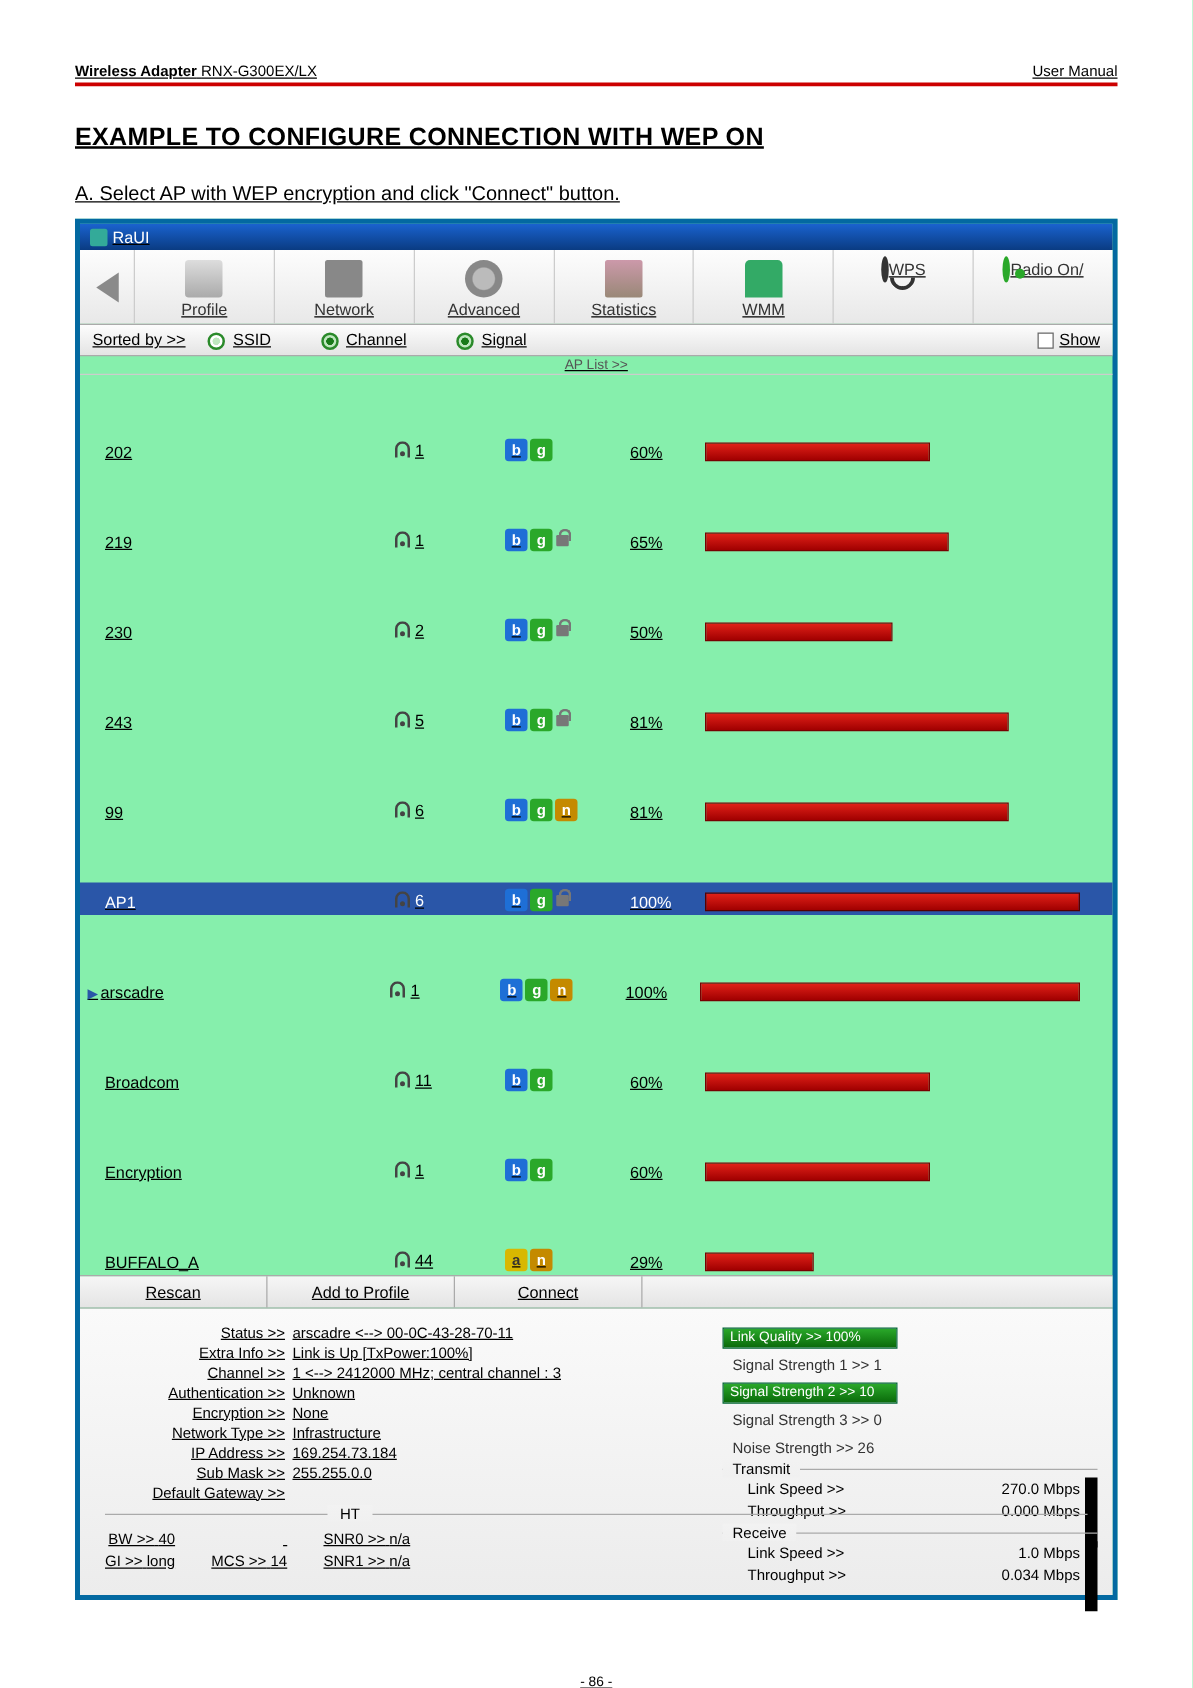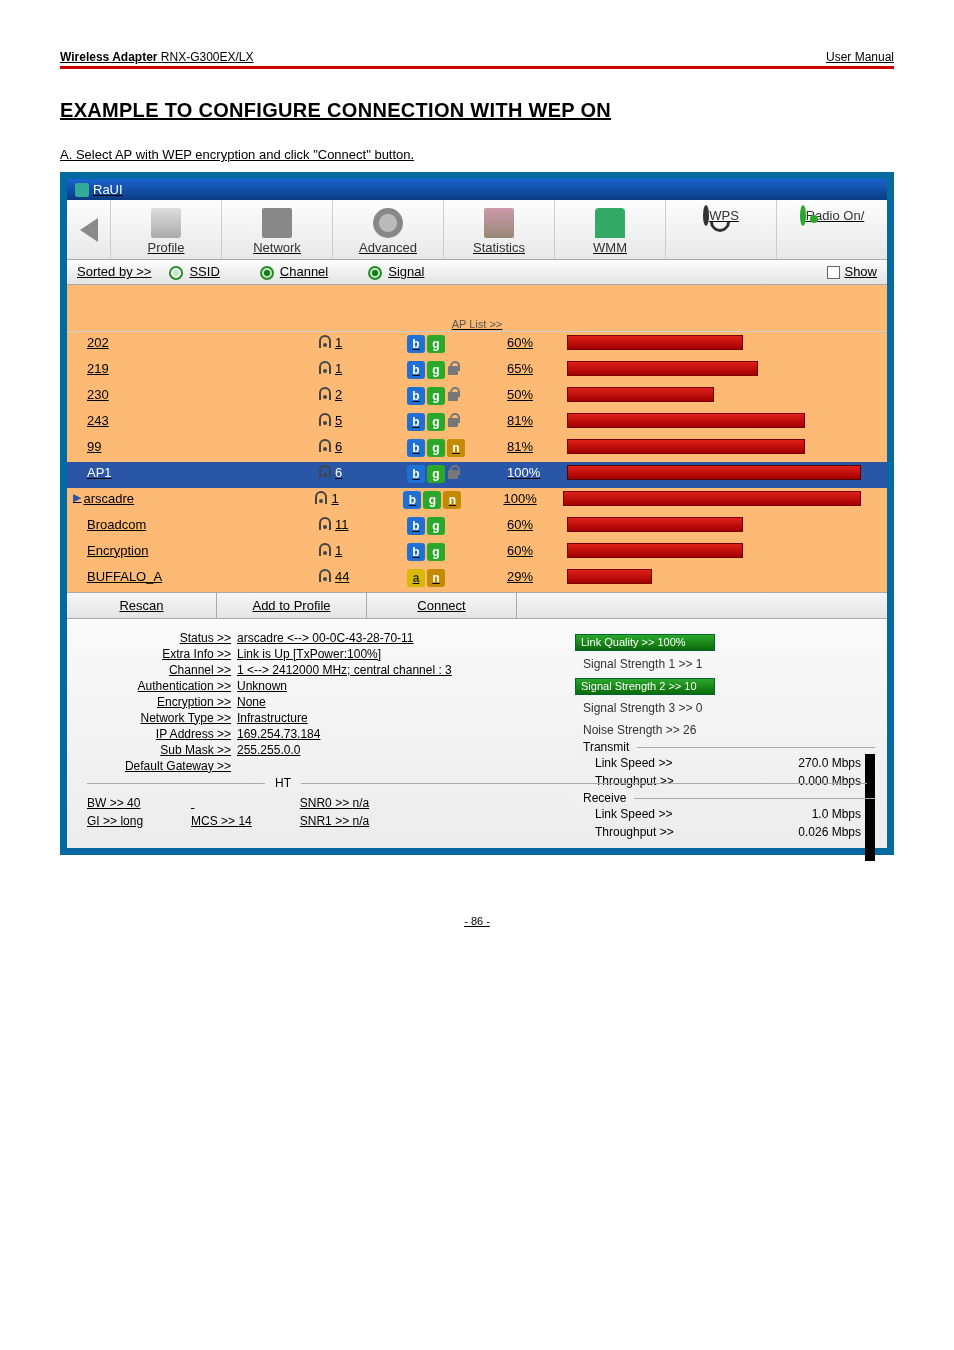--- a/index.html
+++ b/index.html
@@ -1,39 +1,39 @@
 <!DOCTYPE html>
 <html><head>
 <meta charset="utf-8">
 <style>
   * { box-sizing: border-box; margin: 0; padding: 0; }
   body { font-family: Arial, sans-serif; background: #fff; width: 954px; }
   .page { padding: 50px 60px; text-decoration: underline; }
   .header-bar { border-bottom: 3px solid #c00; padding-bottom: 2px; margin-bottom: 6px; display: flex; justify-content: space-between; font-size: 12px; }
   .header-bar .product { font-weight: bold; }
   .title { font-size: 20px; font-weight: bold; margin: 30px 0 25px 0; letter-spacing: 0.3px; }
-  .step-text { font-size: 13px; margin: 0 0 10px 0; }
-  .app-window { border: 7px solid #0369a1; background: #fdba74; }
+  .step-text { font-size: 16px; margin: 0 0 10px 0; }
+  .app-window { border: 4px solid #0369a1; background: #86efac; }
   .titlebar { background: linear-gradient(#1a63cf,#0a3b82); color: #fff; font-size: 13px; padding: 3px 8px; display:flex; align-items:center; gap:4px;}
   .titlebar .ico { width:14px; height:14px; background:#3a9; border-radius:2px; display:inline-block; }
   .toolbar { display: flex; border-bottom: 1px solid #aaa; background: linear-gradient(#fdfdfd,#e8e8e8); }
   .tool-btn { flex:1; text-align:center; padding:8px 2px 4px 2px; font-size:13px; color:#333; border-right:1px solid #ccc; }
   .tool-btn:last-child { border-right:none; }
   .tool-btn .ticon { width:30px; height:30px; margin:0 auto 2px; display:block; }
   .tool-back { flex:0 0 44px; display:flex; align-items:center; justify-content:center; border-right:1px solid #ccc;}
   .arrow-left { width:0;height:0;border-top:12px solid transparent;border-bottom:12px solid transparent;border-right:18px solid #8a8a8a; }
   .sortbar { display:flex; align-items:center; background: linear-gradient(#fdfdfd,#e4e4e4); font-size:13px; padding:4px 10px; border-bottom:1px solid #aaa; }
   .sortbar .lbl { margin-right:18px; }
   .radio { width:14px; height:14px; border-radius:50%; border:2px solid #2a8a2a; background:radial-gradient(circle,#bfe7bf 40%,#fff 45%); display:inline-block; margin-right:6px; vertical-align:middle;}
   .radio.sel { background:radial-gradient(circle,#1a7a1a 40%,#bfe7bf 45%);}
   .sortbar .opt { margin-right:40px; }
   .chk { width:13px; height:13px; border:1px solid #666; background:#fff; display:inline-block; margin-right:4px; vertical-align:middle;}
-  .aplist-lbl { font-size:11px; color:#555; text-align:center; border-bottom:1px solid #ccc; padding:1px 0;margin-top:32px;}
+  .aplist-lbl { font-size:11px; color:#555; text-align:center; border-bottom:1px solid #ccc; padding:1px 0;}
   .aplist { font-size:13px; }
-  .aprow { display:flex; align-items:flex-start; padding:3px 10px 3px 20px; height:26px;}
+  .aprow { display:flex; align-items:flex-end; padding:3px 10px 3px 20px; height:26px;margin-top:46px;}
   .aprow.sel { background:#2a56a8; color:#fff; }
   .aprow.cur::before { content:"▶"; color:#2a56a8; position:relative; margin-left:-14px; margin-right:2px; font-size:11px;}
   .col-ssid { width:230px; }
   .col-chan { width:90px; display:flex; align-items:center; gap:2px;}
   .col-modes { width:100px; display:flex; gap:2px;}
   .badge { width:18px; height:18px; border-radius:3px; color:#fff; font-weight:bold; font-size:12px; display:inline-flex; align-items:center; justify-content:center;}
   .b-b { background:#1e6fd6;} .b-g { background:#2aa82a;} .b-n { background:#c48a00;} .b-a { background:#d8b800; color:#333;}
   .lock { width:14px; height:16px; display:inline-block; position:relative;}
   .lock::before{content:"";position:absolute;top:5px;left:1px;width:10px;height:9px;background:#777;border-radius:1px;}
   .lock::after{content:"";position:absolute;top:0;left:3px;width:6px;height:8px;border:2px solid #777;border-bottom:none;border-radius:6px 6px 0 0;}
@@ -47,21 +47,21 @@
   .det-left { width:56%; }
   .det-row { display:flex; margin:2px 0;}
   .det-row .k { width:150px; text-align:right; padding-right:6px;}
   .stat-row { height:21px; display:flex; align-items:center; font-size:12px; margin:1px 0;}
   .stat-row .bar { width:100px; height:17px; background:linear-gradient(#e02018,#a00000); border:1px solid #700; display:inline-block; margin-right:0;}
   .stat-row .bar.g { background:linear-gradient(#2aa82a,#0a6a0a); border-color:#063;}
   .stat-row .txt { color:#fff; padding:0 6px; margin-left:-100px; position:relative; font-size:11px; line-height:17px; width:100px; overflow:hidden; white-space:nowrap;}
   .stat-row .plain { padding-left:8px; color:#333;}
   .ht-box { border-top:1px solid #aaa; margin-top:10px; padding-top:8px; position:relative; }
   .ht-box .legend { position:absolute; top:-8px; left:178px; background:linear-gradient(#f2f2f2,#f0f0f0); padding:0 10px; font-size:12px;}
-  .ht-grid { display:flex; gap:48px; font-size:12px;}
+  .ht-grid { display:flex; gap:29px; font-size:12px;text-align:right;}
   .ht-col { }
   .ht-item { margin:4px 0;}
   .page-num { text-align:center; font-size:11px; margin-top:60px;}
   
   .ic-profile{background:linear-gradient(#ddd,#aaa);border-radius:3px;}
   .ic-network{background:#888;border-radius:2px;}
   .ic-adv{background:radial-gradient(circle,#bbb 40%,#888 45%);border-radius:50%;}
   .ic-stat{background:linear-gradient(#c9a,#987);border-radius:2px;}
   .ic-wmm{background:#3a6; border-radius:4px 4px 0 0;}
   .ic-wps{width:28px;height:28px;border:3px solid #333;border-radius:50%;position:relative;margin:0 auto 2px;}
@@ -383,21 +383,21 @@
         </div>
         <div class="trx-box">
           <span class="legend">Receive</span>
           <div class="blackbar"></div>
           <div class="trx-row">
               <span>Link Speed &gt;&gt;</span>
               <span>1.0 Mbps</span>
             </div>
           <div class="trx-row">
               <span>Throughput &gt;&gt;</span>
-              <span>0.026 Mbps</span>
+              <span>0.034 Mbps</span>
             </div>
         </div>
       </div>
 
       <div class="ht-box">
         <span class="legend">HT</span>
         <div class="ht-grid">
           <div class="ht-col">
             <div class="ht-item"><span>BW &gt;&gt;</span> <span>40</span></div>
             <div class="ht-item"><span>GI &gt;&gt;</span> <span>long</span></div>

